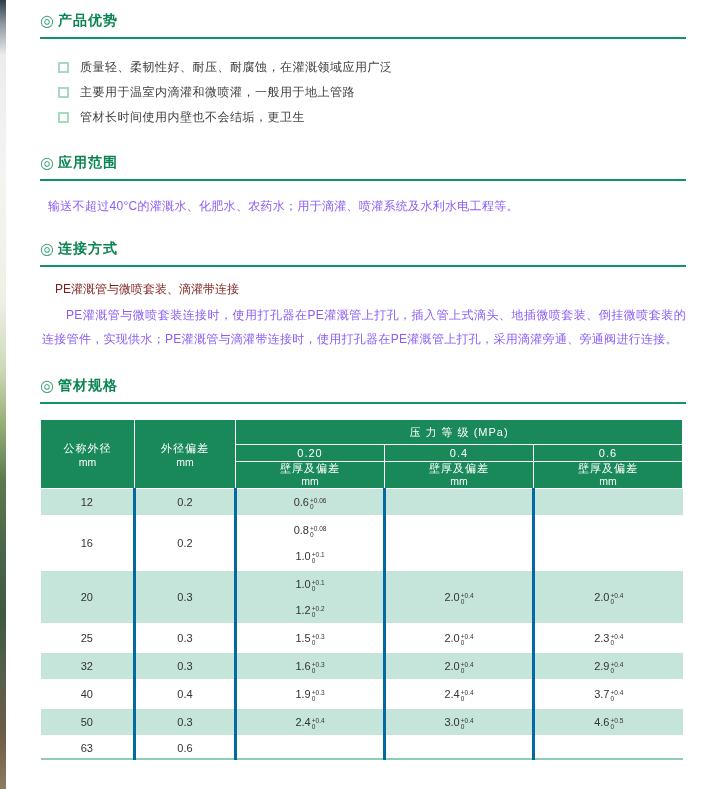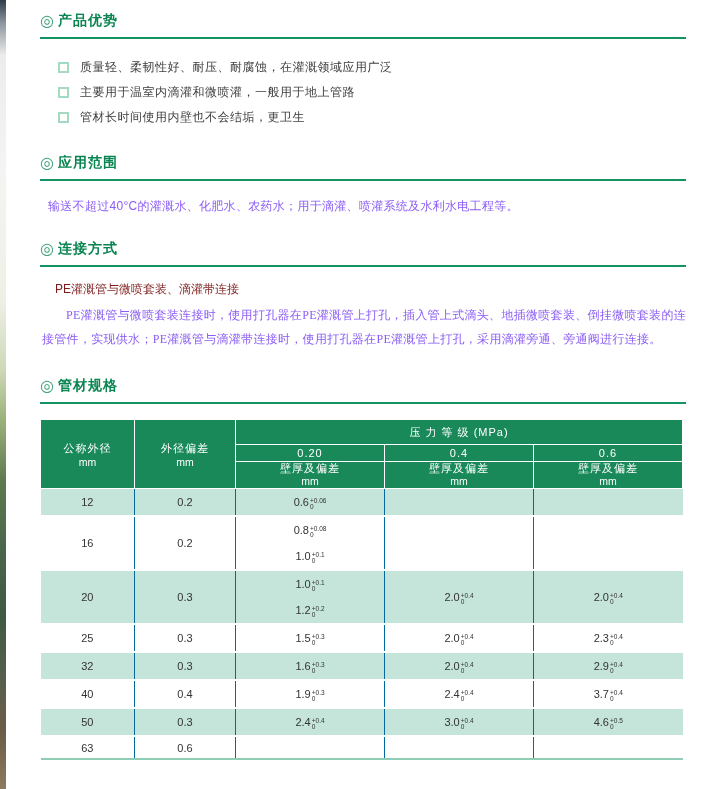--- a/index.html
+++ b/index.html
@@ -24,32 +24,32 @@
   
   .adv-list { margin:16px 0 0 18px;text-align:center; }
   .adv-item { display:flex; align-items:center; height:25px; }
   .adv-box { width:11px; height:11px; border:2px solid #a5d9c0; margin-right:11px; flex:none; }
   .adv-text { font-size:12px; color:#404040; letter-spacing:0.5px; }
 
   .para { font-size:12px; color:#8b5cf6; line-height:24px; letter-spacing:0.3px; text-align:justify; }
   .app-para { margin:13px 0 0 8px; }
 
   .conn-sub { margin:14px 0 0 15px; font-size:12px; font-weight:normal; color:#7f1d1d; }
-  .conn-para { margin:5px 0 12px 2px; text-indent:2em;font-family:Liberation Serif, serif; }
+  .conn-para { margin:5px 0 12px 2px; text-indent:2em; }
 
   
   .spec-table { border-collapse:collapse; width:642px; margin-top:15px; table-layout:fixed; }
   .spec-table thead th { background:#19895a; color:#ffffff; font-weight:400;
     font-size:11px; border:1px solid #ffffff; text-align:center; letter-spacing:1px; }
   .spec-table thead tr.h1 th { height:25px; }
   .spec-table thead tr.h2 th { height:17px; }
   .spec-table thead tr.h3 th { height:27px; line-height:13px; }
   .spec-table thead th .u { display:block; font-size:10.5px; letter-spacing:0; }
   .spec-table tbody td { font-size:11px; color:#333; text-align:center; vertical-align:middle;
-    height:23px; border-right:1px solid #0369a1; border-bottom:2px solid #ffffff; }
+    height:23px; border-right:3px solid #0369a1; border-bottom:2px solid #ffffff; }
   .spec-table tbody td:last-child { border-right:none; }
   .spec-table tbody tr.row-green td { background:#c5e4da; }
   .spec-table tbody tr.row-white td { background:#ffffff; }
   .spec-table tbody tr:last-child td { border-bottom:2px solid #8fcdb4; }
   .tv { line-height:26px; white-space:nowrap; }
   .tv-main { font-size:11px; }
   .tol { display:inline-flex; flex-direction:column; align-items:flex-start;
     vertical-align:middle; font-size:6.5px; line-height:6.5px; margin-left:1px;
     transform:translateY(0.5px); letter-spacing:0; }
 

